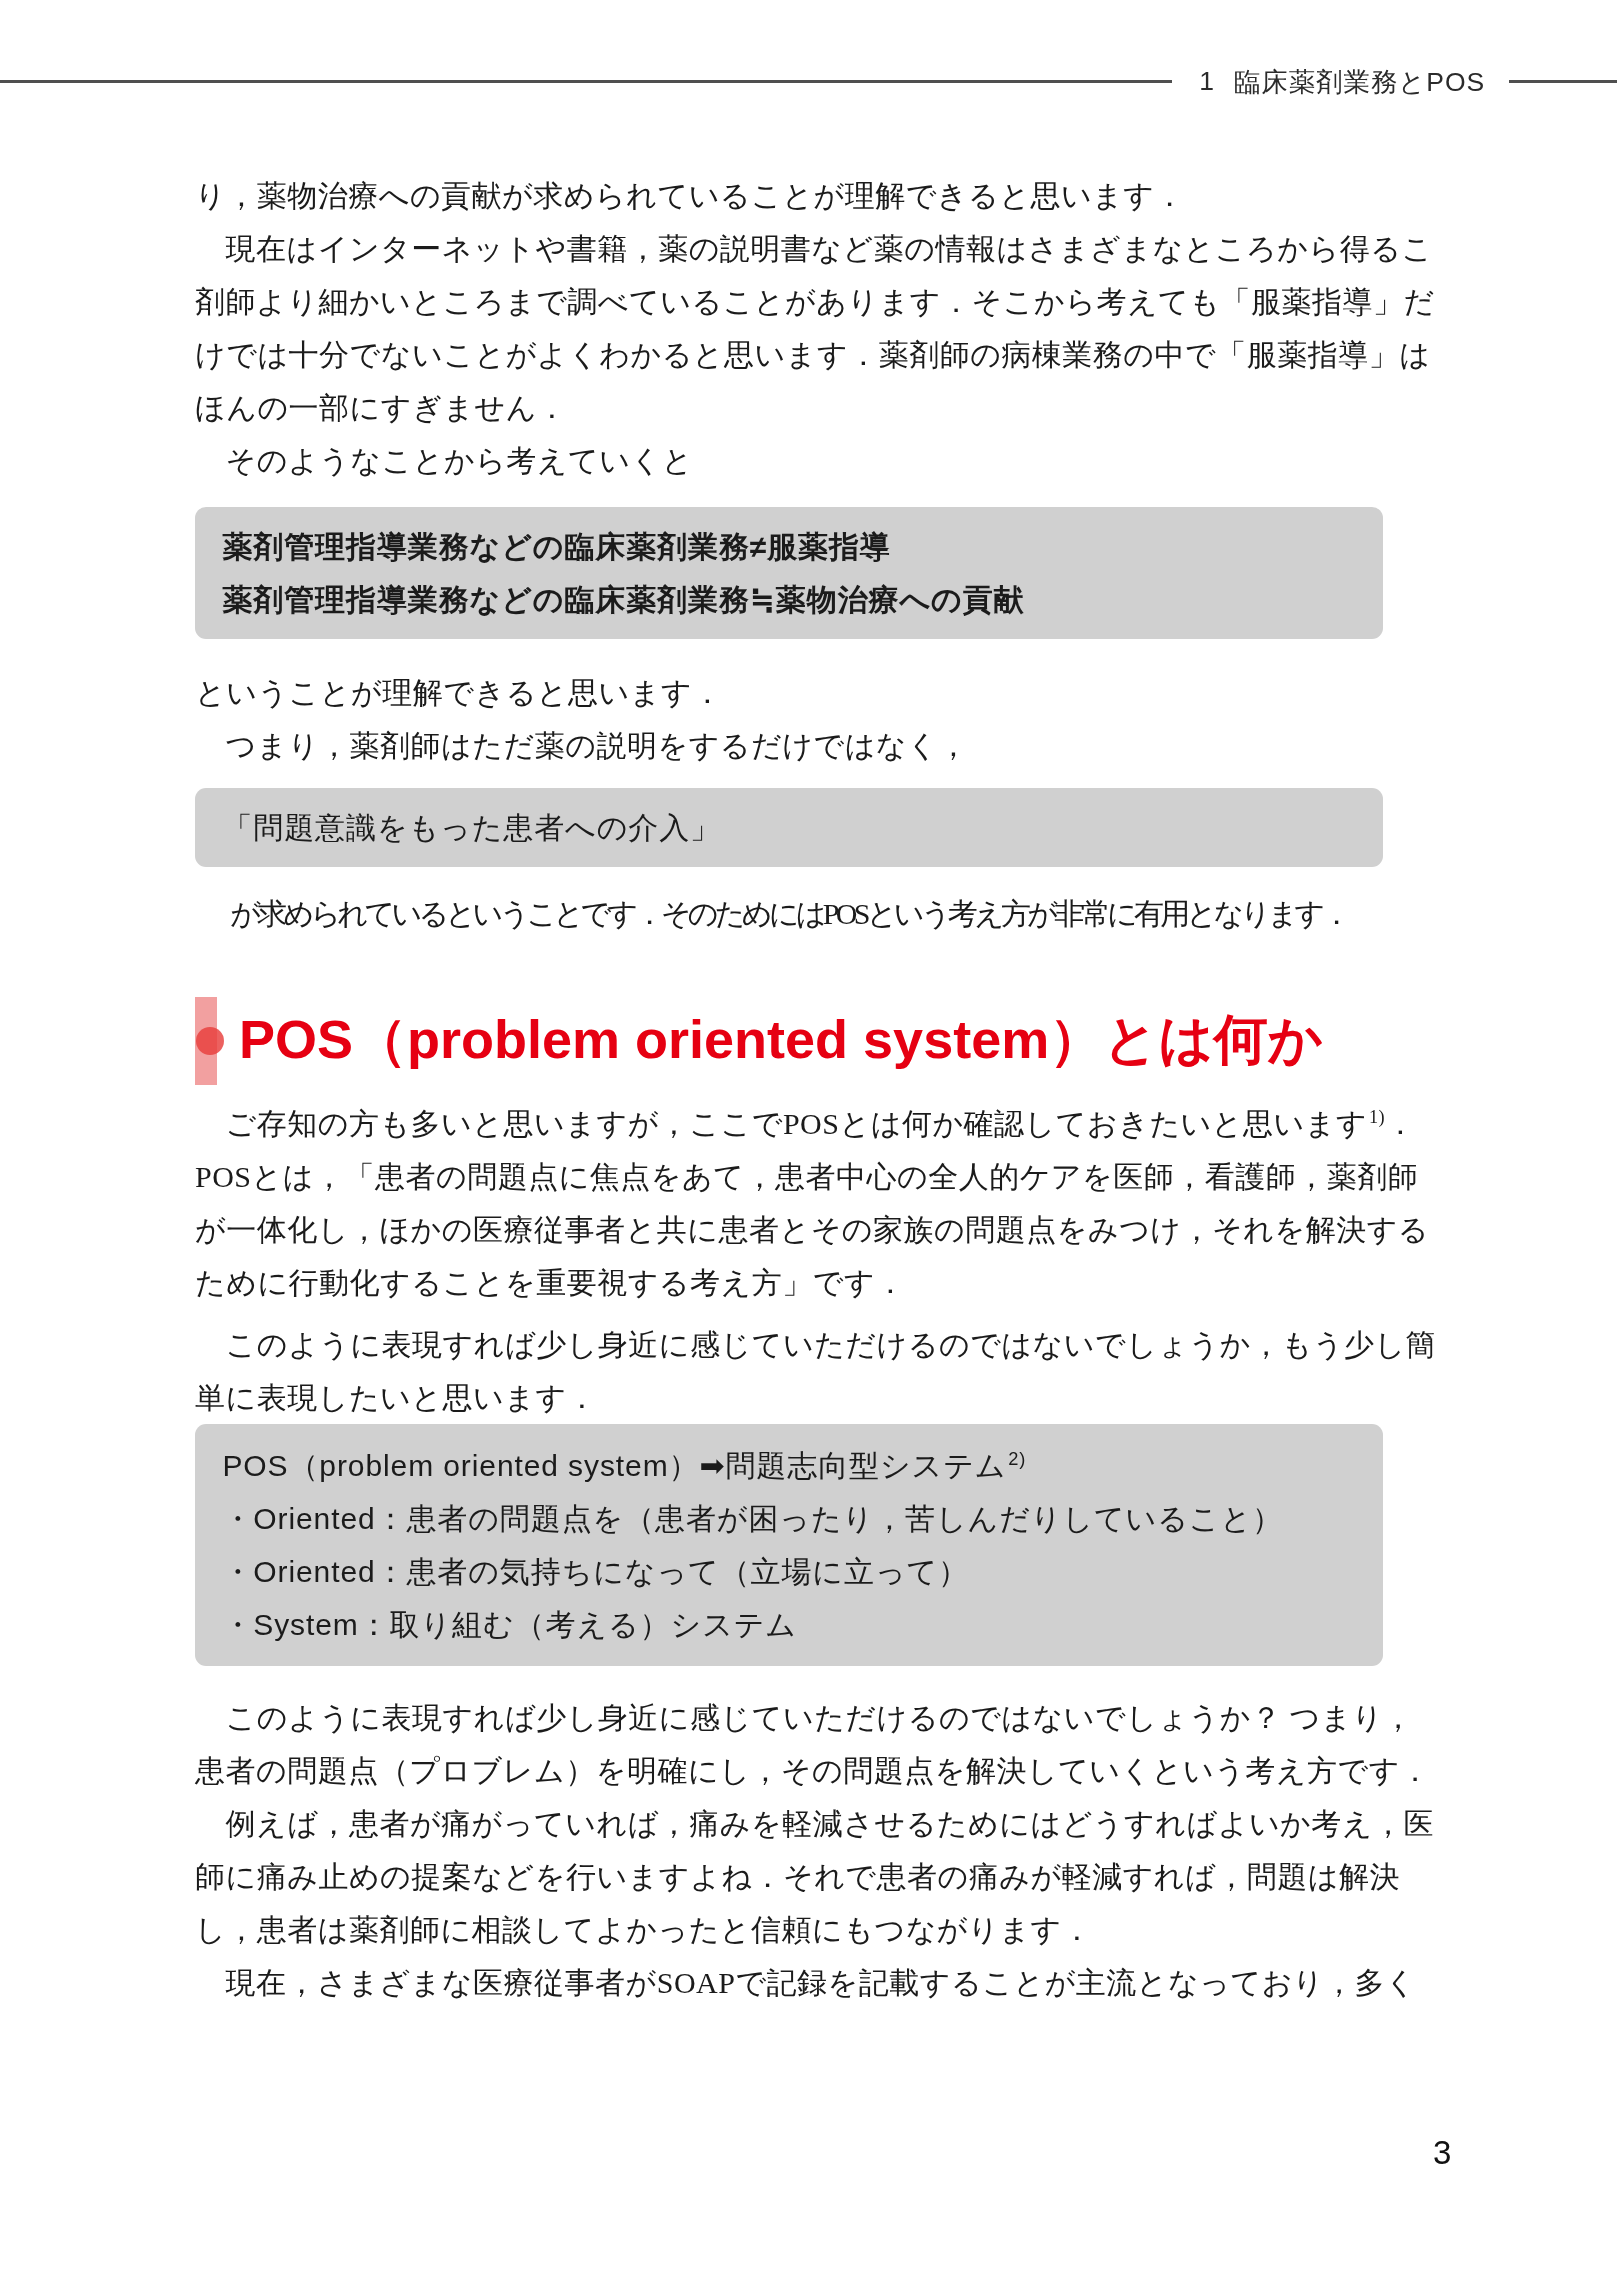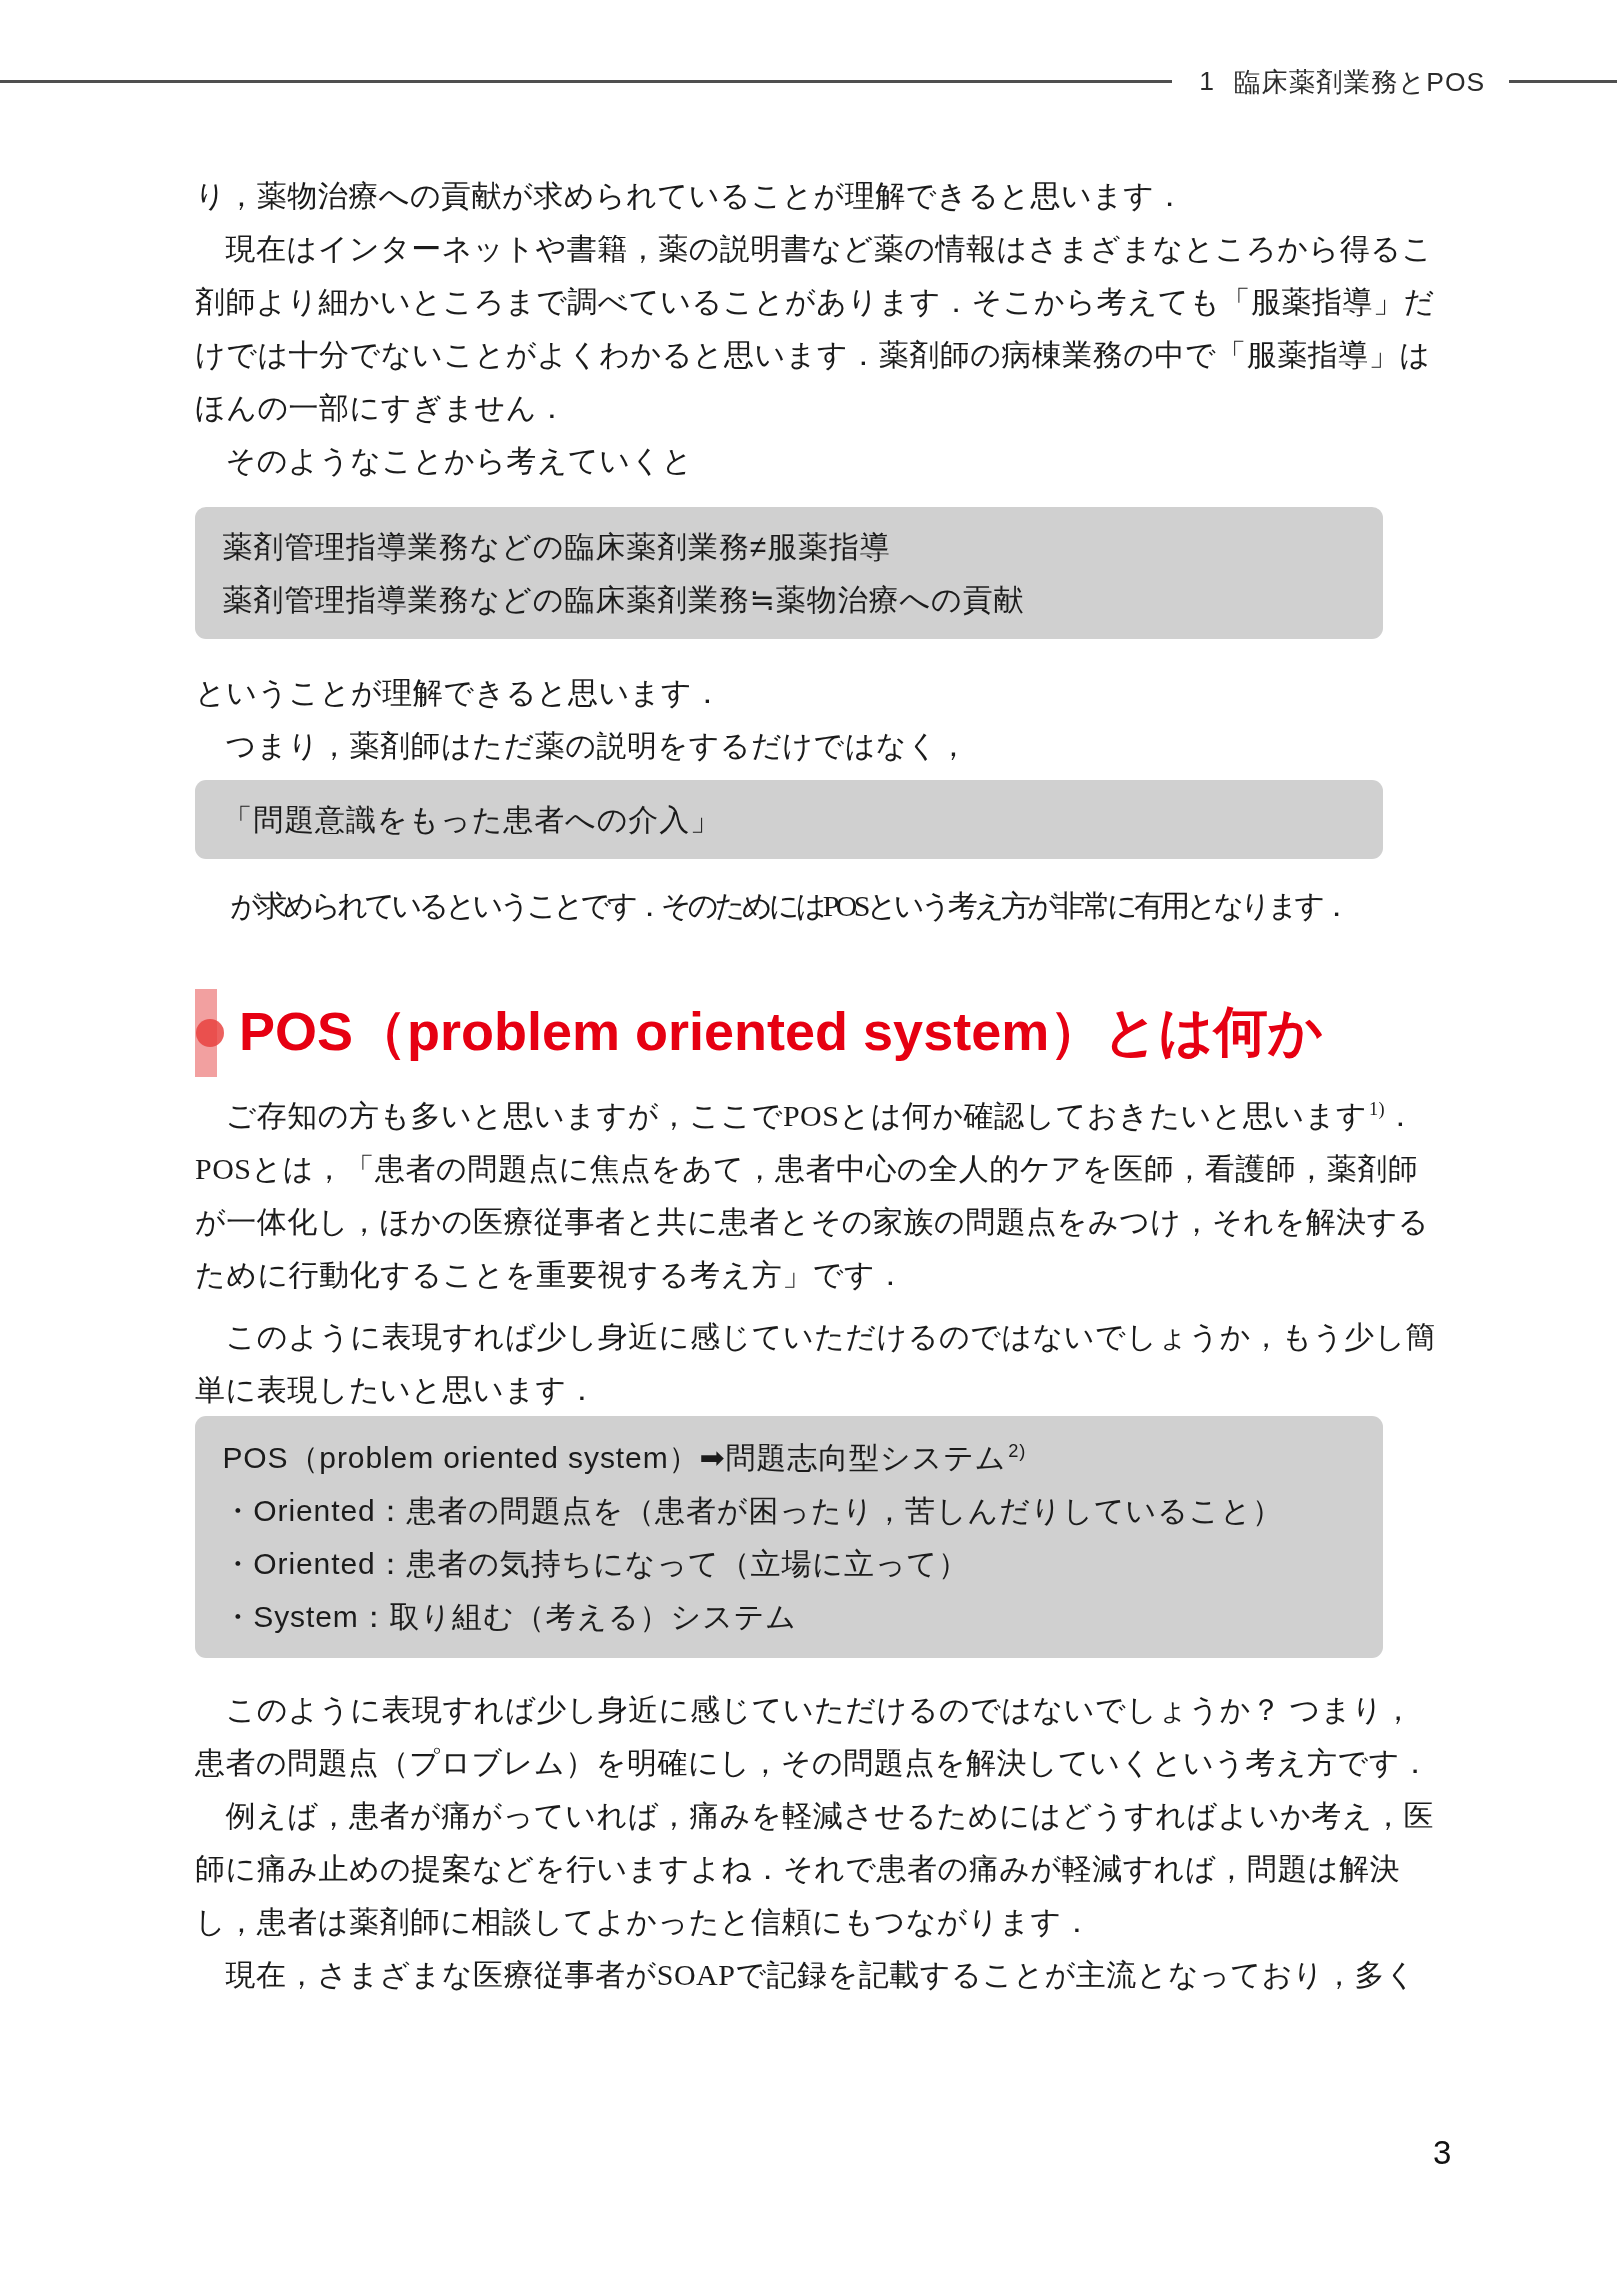--- a/index.html
+++ b/index.html
@@ -32,23 +32,23 @@
   .para{margin:0;}
   .tight{letter-spacing:-3.7px;text-align:center;}
 
   
   .graybox{
     background:#d0d0d0;border-radius:11px;
     padding:12.8px 27.4px;
     font-family:"Liberation Sans","DejaVu Sans",sans-serif;
   }
   .graybox .line{letter-spacing:0.9px;}
-  #box1{margin-top:20px;}
+  #box1{margin-top:20px;font-weight:bold;}
   #para2{margin-top:27.4px;}
-  #box2{margin-top:8px;}
+  #box2{margin-top:16px;}
   #para3{margin-top:20px;}
   #box3{margin-top:0;padding:14.6px 27.4px;}
   #para6{margin-top:25.6px;}
   #para4{margin-top:12.8px;}
   #para5{margin-top:9.1px;}
 
   
   .heading{
     position:relative;height:88px;margin-top:57px;
     display:flex;align-items:center;

